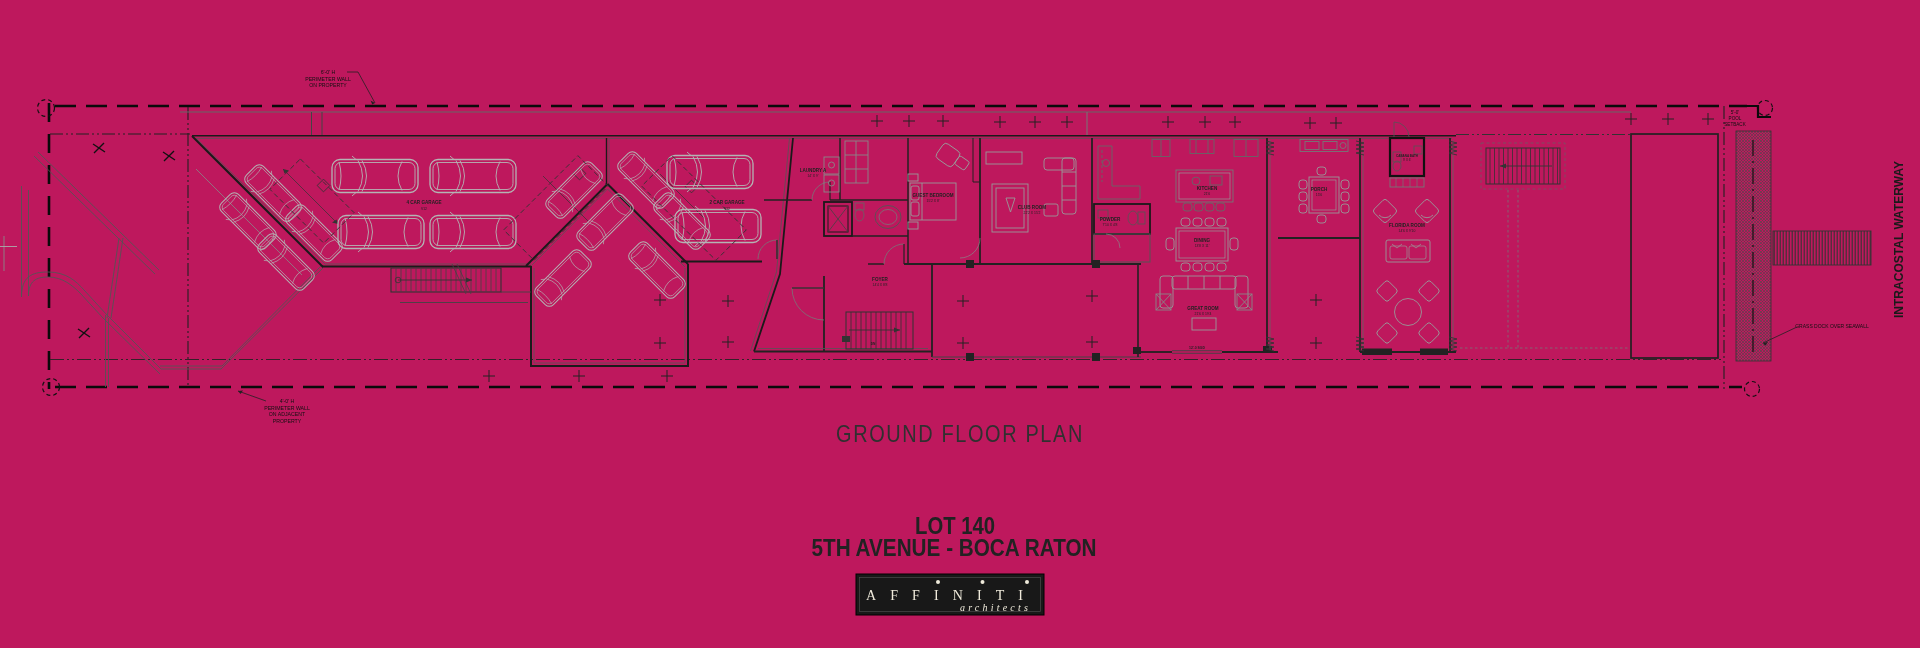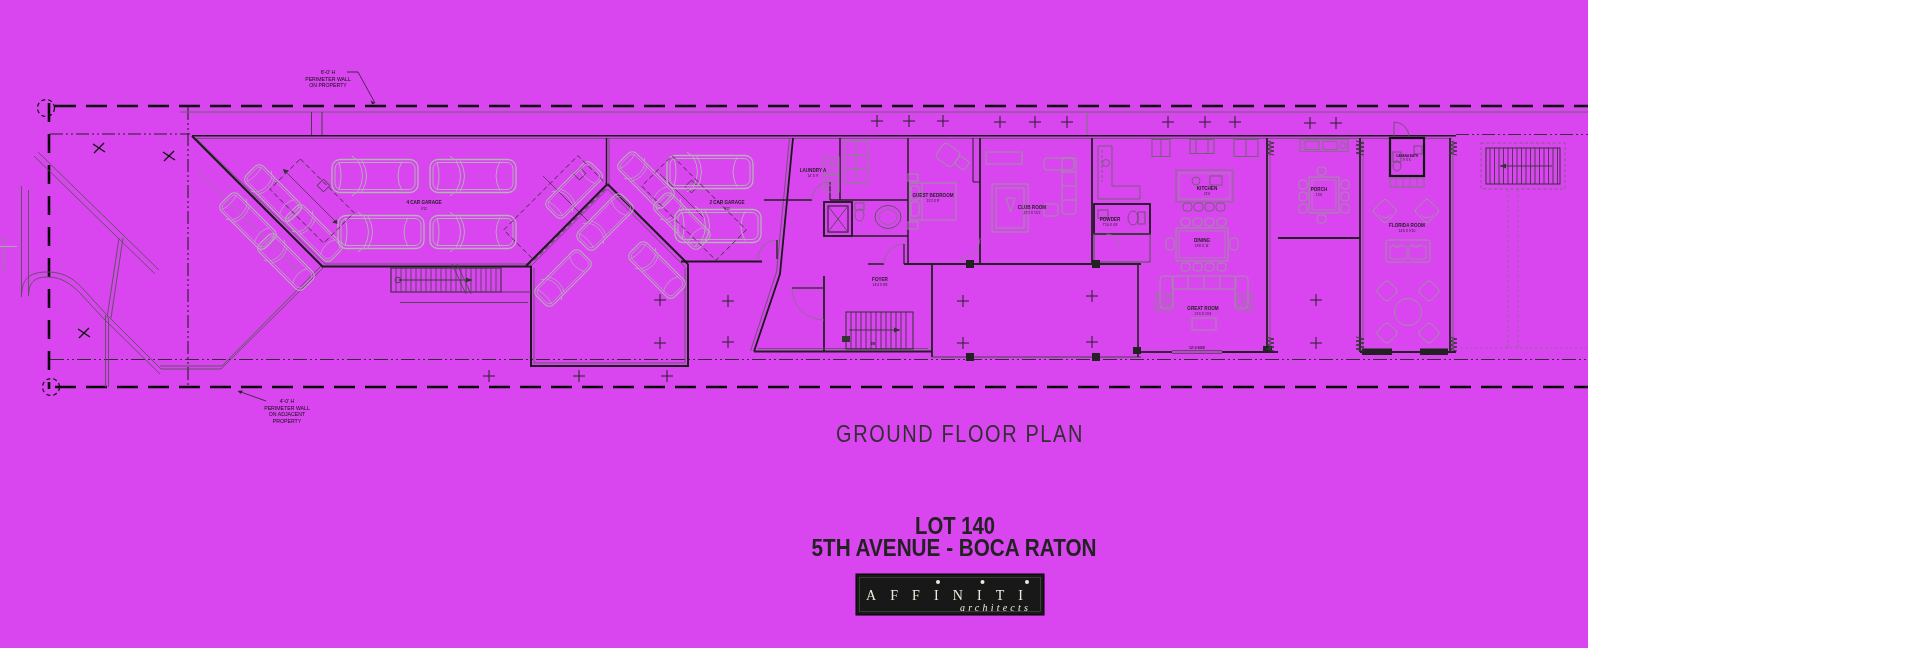--- a/index.html
+++ b/index.html
@@ -1,16 +1,16 @@
 <!DOCTYPE html>
 <html><head>
 <meta charset="utf-8">
 <style>
   html,body{margin:0;padding:0;background:#fff;}
-  .page{position:relative;width:1588px;height:648px;background:#d946ef;overflow:hidden;
+  .page{position:relative;width:1920px;height:648px;background:#be185d;overflow:hidden;
         font-family:"Liberation Sans", sans-serif;}
   svg{position:absolute;left:0;top:0;}
   text{font-family:"Liberation Sans", sans-serif;}
 </style>
 </head>
 <body>
 <div class="page">
 <svg width="1920" height="648" viewBox="0 0 1920 648">
 <defs>
 

